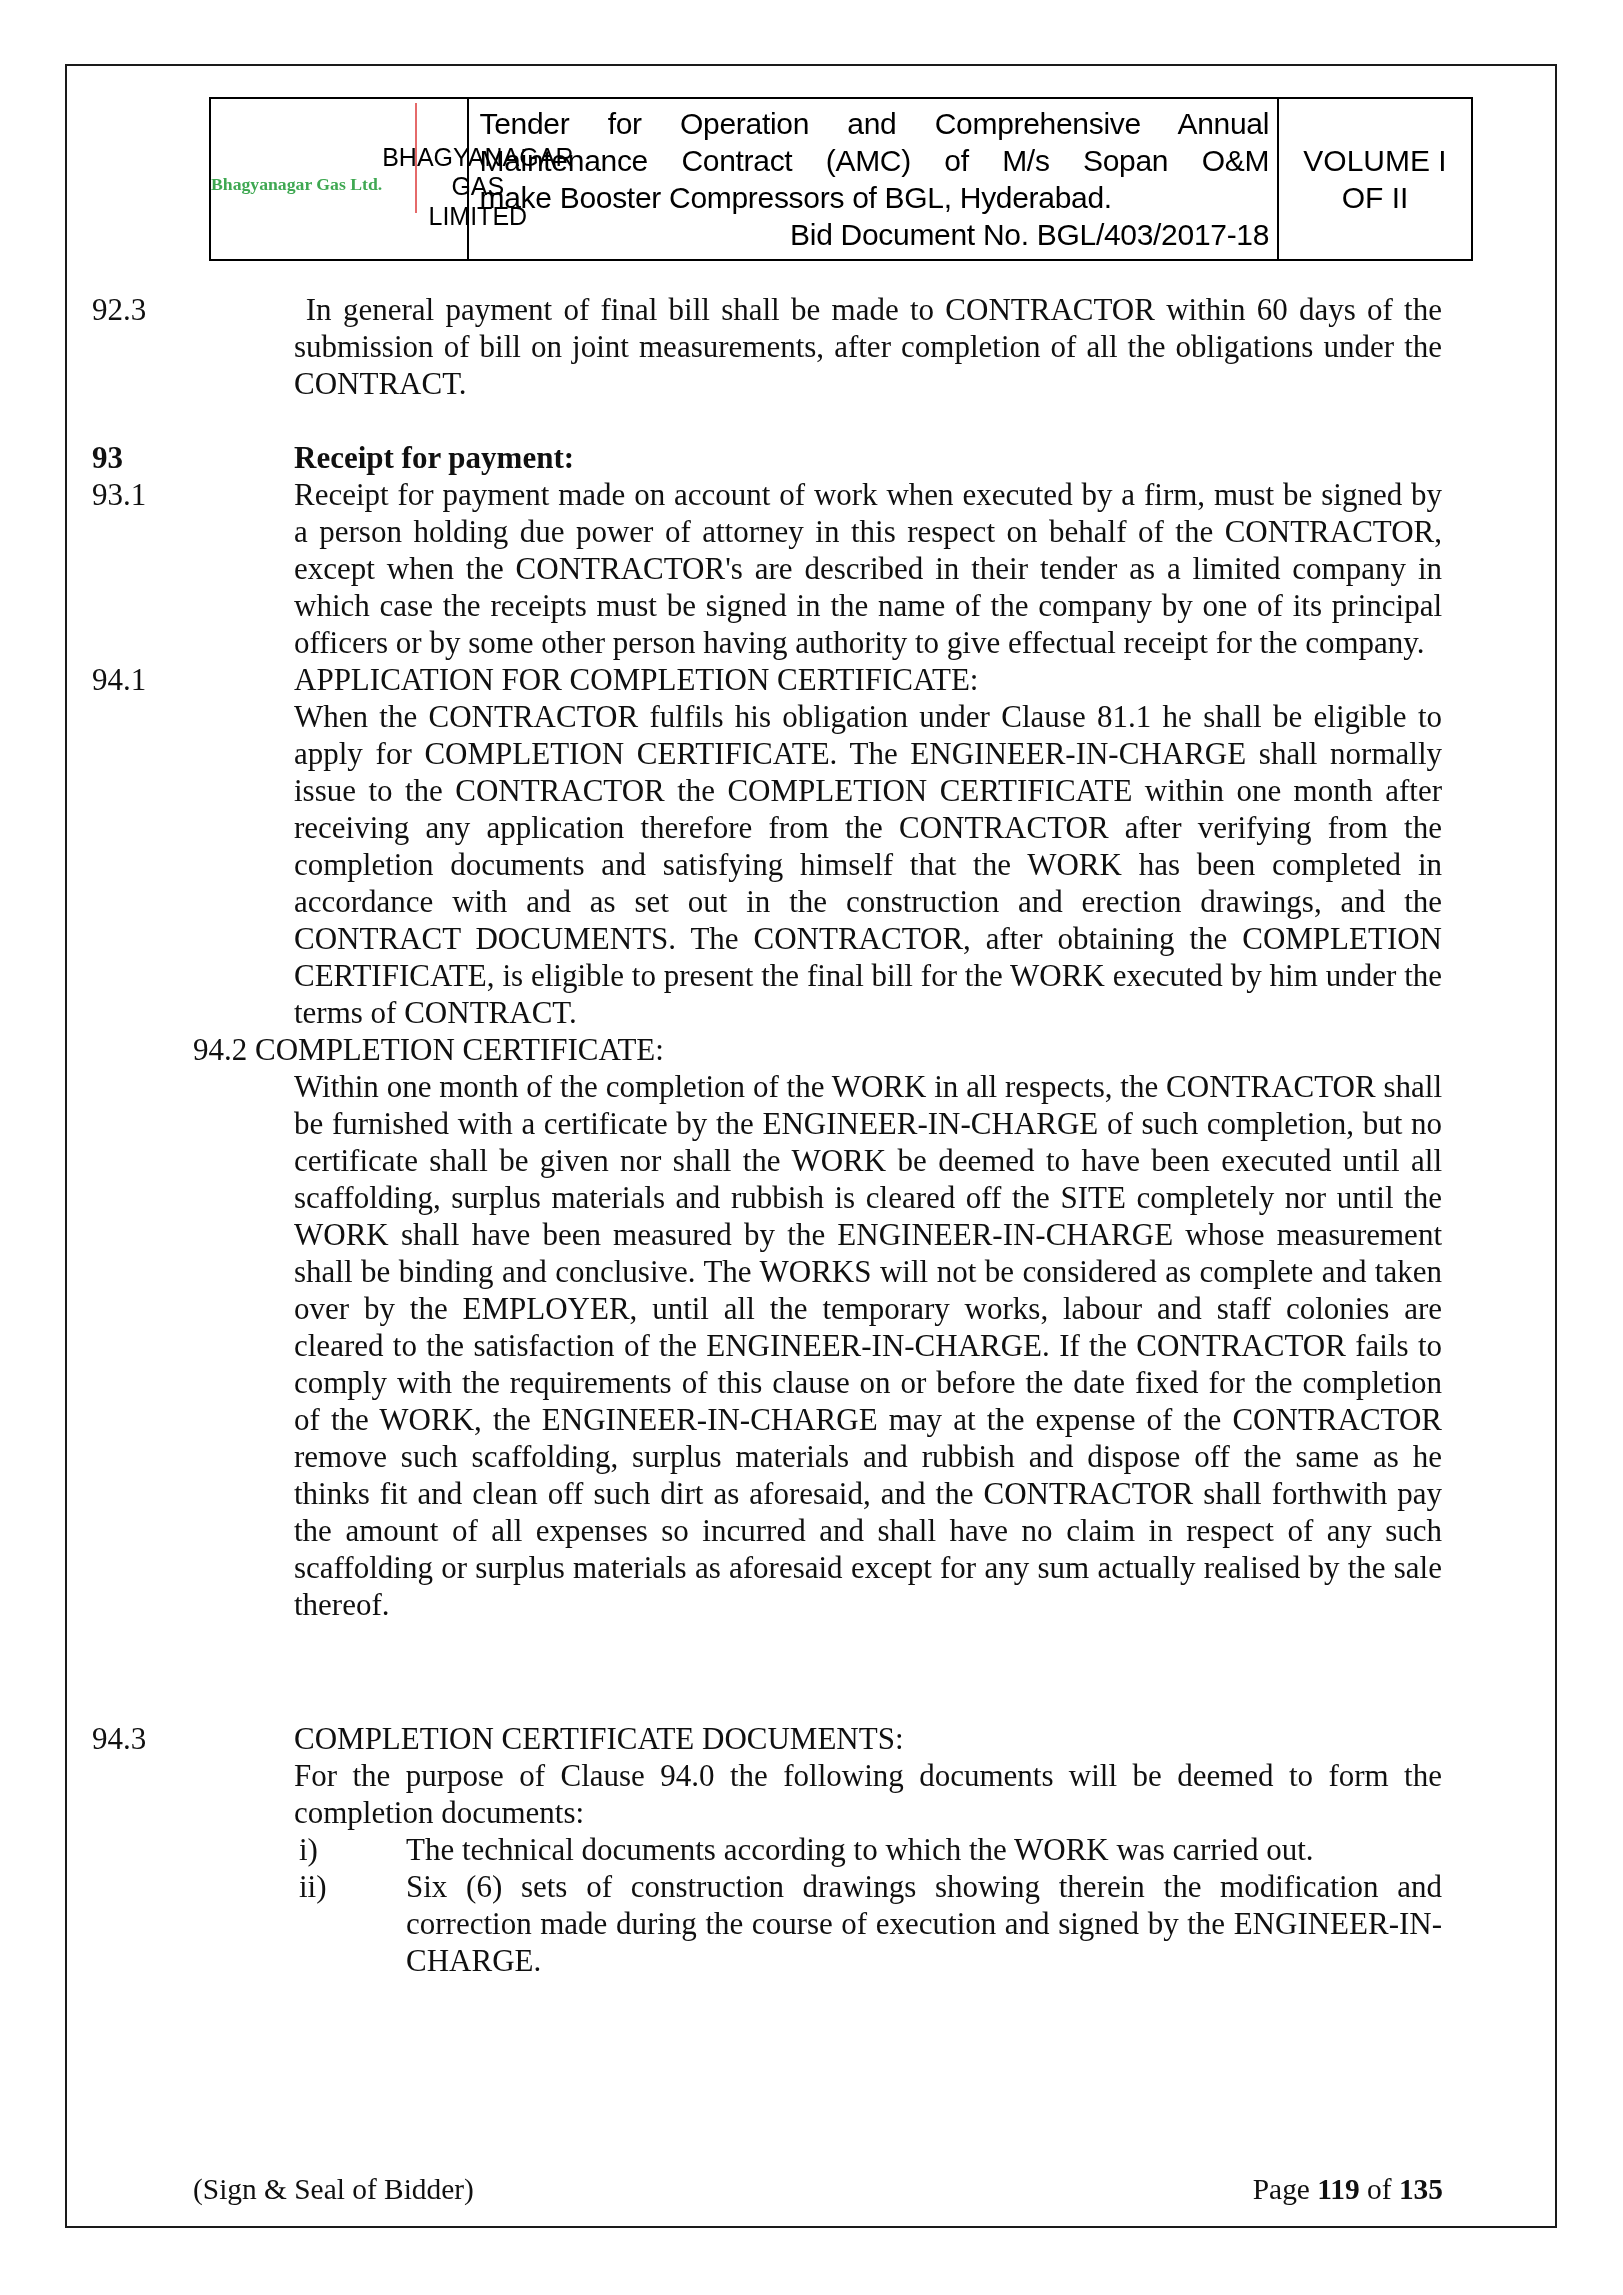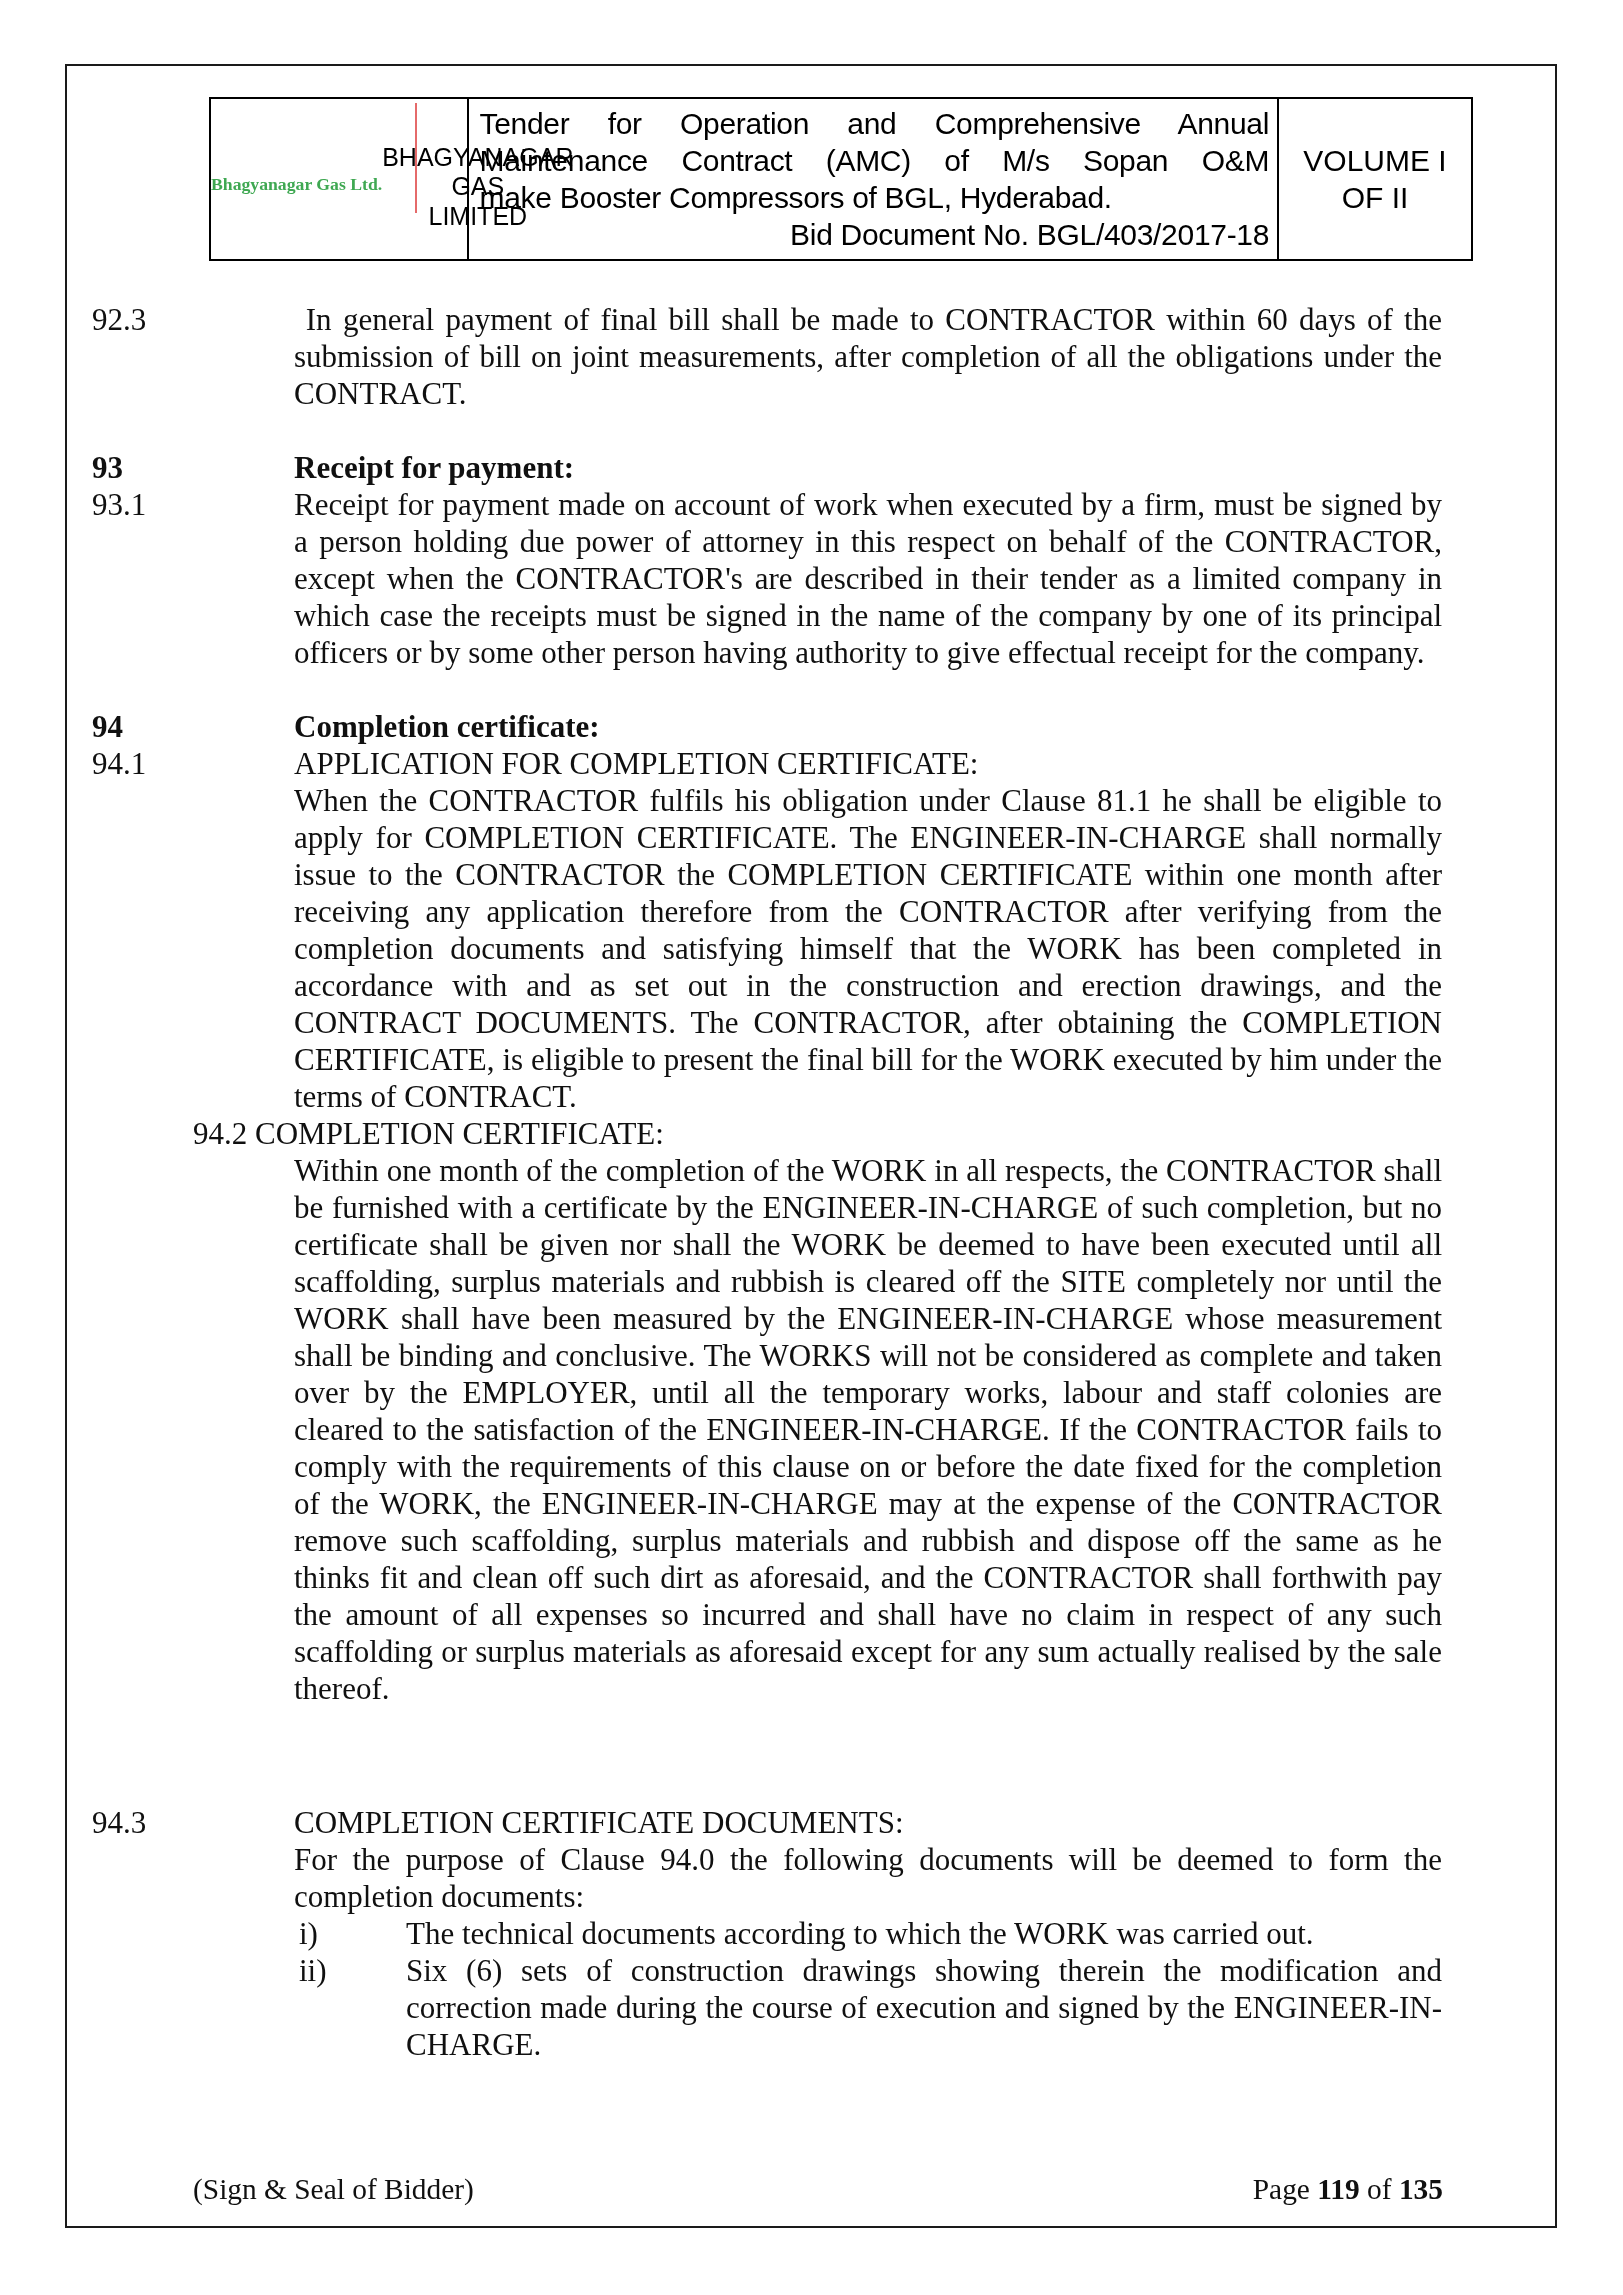--- a/index.html
+++ b/index.html
@@ -37,21 +37,21 @@
   }
   .title-line { width:100%; }
   .jline { text-align:justify; text-align-last:justify; }
   .cline { text-align:right; }
   .volume-cell {
     width:192px; display:flex; flex-direction:column; align-items:center; justify-content:center;
     font-family:"Liberation Sans", sans-serif; font-size:30px; line-height:37px; color:#000;
   }
   
   .content {
-    position:absolute; left:193px; top:301px; width:1249px;
+    position:absolute; left:193px; top:291px; width:1249px;
     font-size:31px; line-height:37px; text-align:justify; color:#101010;
   }
   .clause { position:relative; padding-left:101px; }
   .clause > .num { position:absolute; left:-101px; top:0; text-align:left; }
   .nohang { padding-left:0; }
   .bold { font-weight:bold; }
   .indent-first { text-indent:11.8px; }
   .gap-1 { margin-top:37px; }
   .gap-2 { margin-top:97px; }
   .list-item { position:relative; padding-left:213px; }
@@ -141,24 +141,20 @@
     <div class="clause gap-1">
       <span class="num bold">93</span>
       <div class="bold">Receipt for payment:</div>
     </div>
 
     <div class="clause">
       <span class="num">93.1</span>
       <div>Receipt for payment made on account of work when executed by a firm, must be signed by a person holding due power of attorney in this respect on behalf of the CONTRACTOR, except when the CONTRACTOR's are described in their tender as a limited company in which case the receipts must be signed in the name of the company by one of its principal officers or by some other person having authority to give effectual receipt for the company.</div>
     </div>
 
-    <div class="clause gap-1">
-      <span class="num bold">94</span>
-      <div class="bold">Completion certificate:</div>
-    </div>
 
     <div class="clause">
       <span class="num">94.1</span>
       <div>APPLICATION FOR COMPLETION CERTIFICATE:</div>
       <div>When the CONTRACTOR fulfils his obligation under Clause 81.1 he shall be eligible to apply for COMPLETION CERTIFICATE. The ENGINEER-IN-CHARGE shall normally issue to the CONTRACTOR the COMPLETION CERTIFICATE within one month after receiving any application therefore from the CONTRACTOR after verifying from the completion documents and satisfying himself that the WORK has been completed in accordance with and as set out in the construction and erection drawings, and the CONTRACT DOCUMENTS. The CONTRACTOR, after obtaining the COMPLETION CERTIFICATE, is eligible to present the final bill for the WORK executed by him under the terms of CONTRACT.</div>
     </div>
 
     <div>
       <div class="nohang"><span>94.2</span> <span>COMPLETION CERTIFICATE:</span></div>
       <div class="clause">

